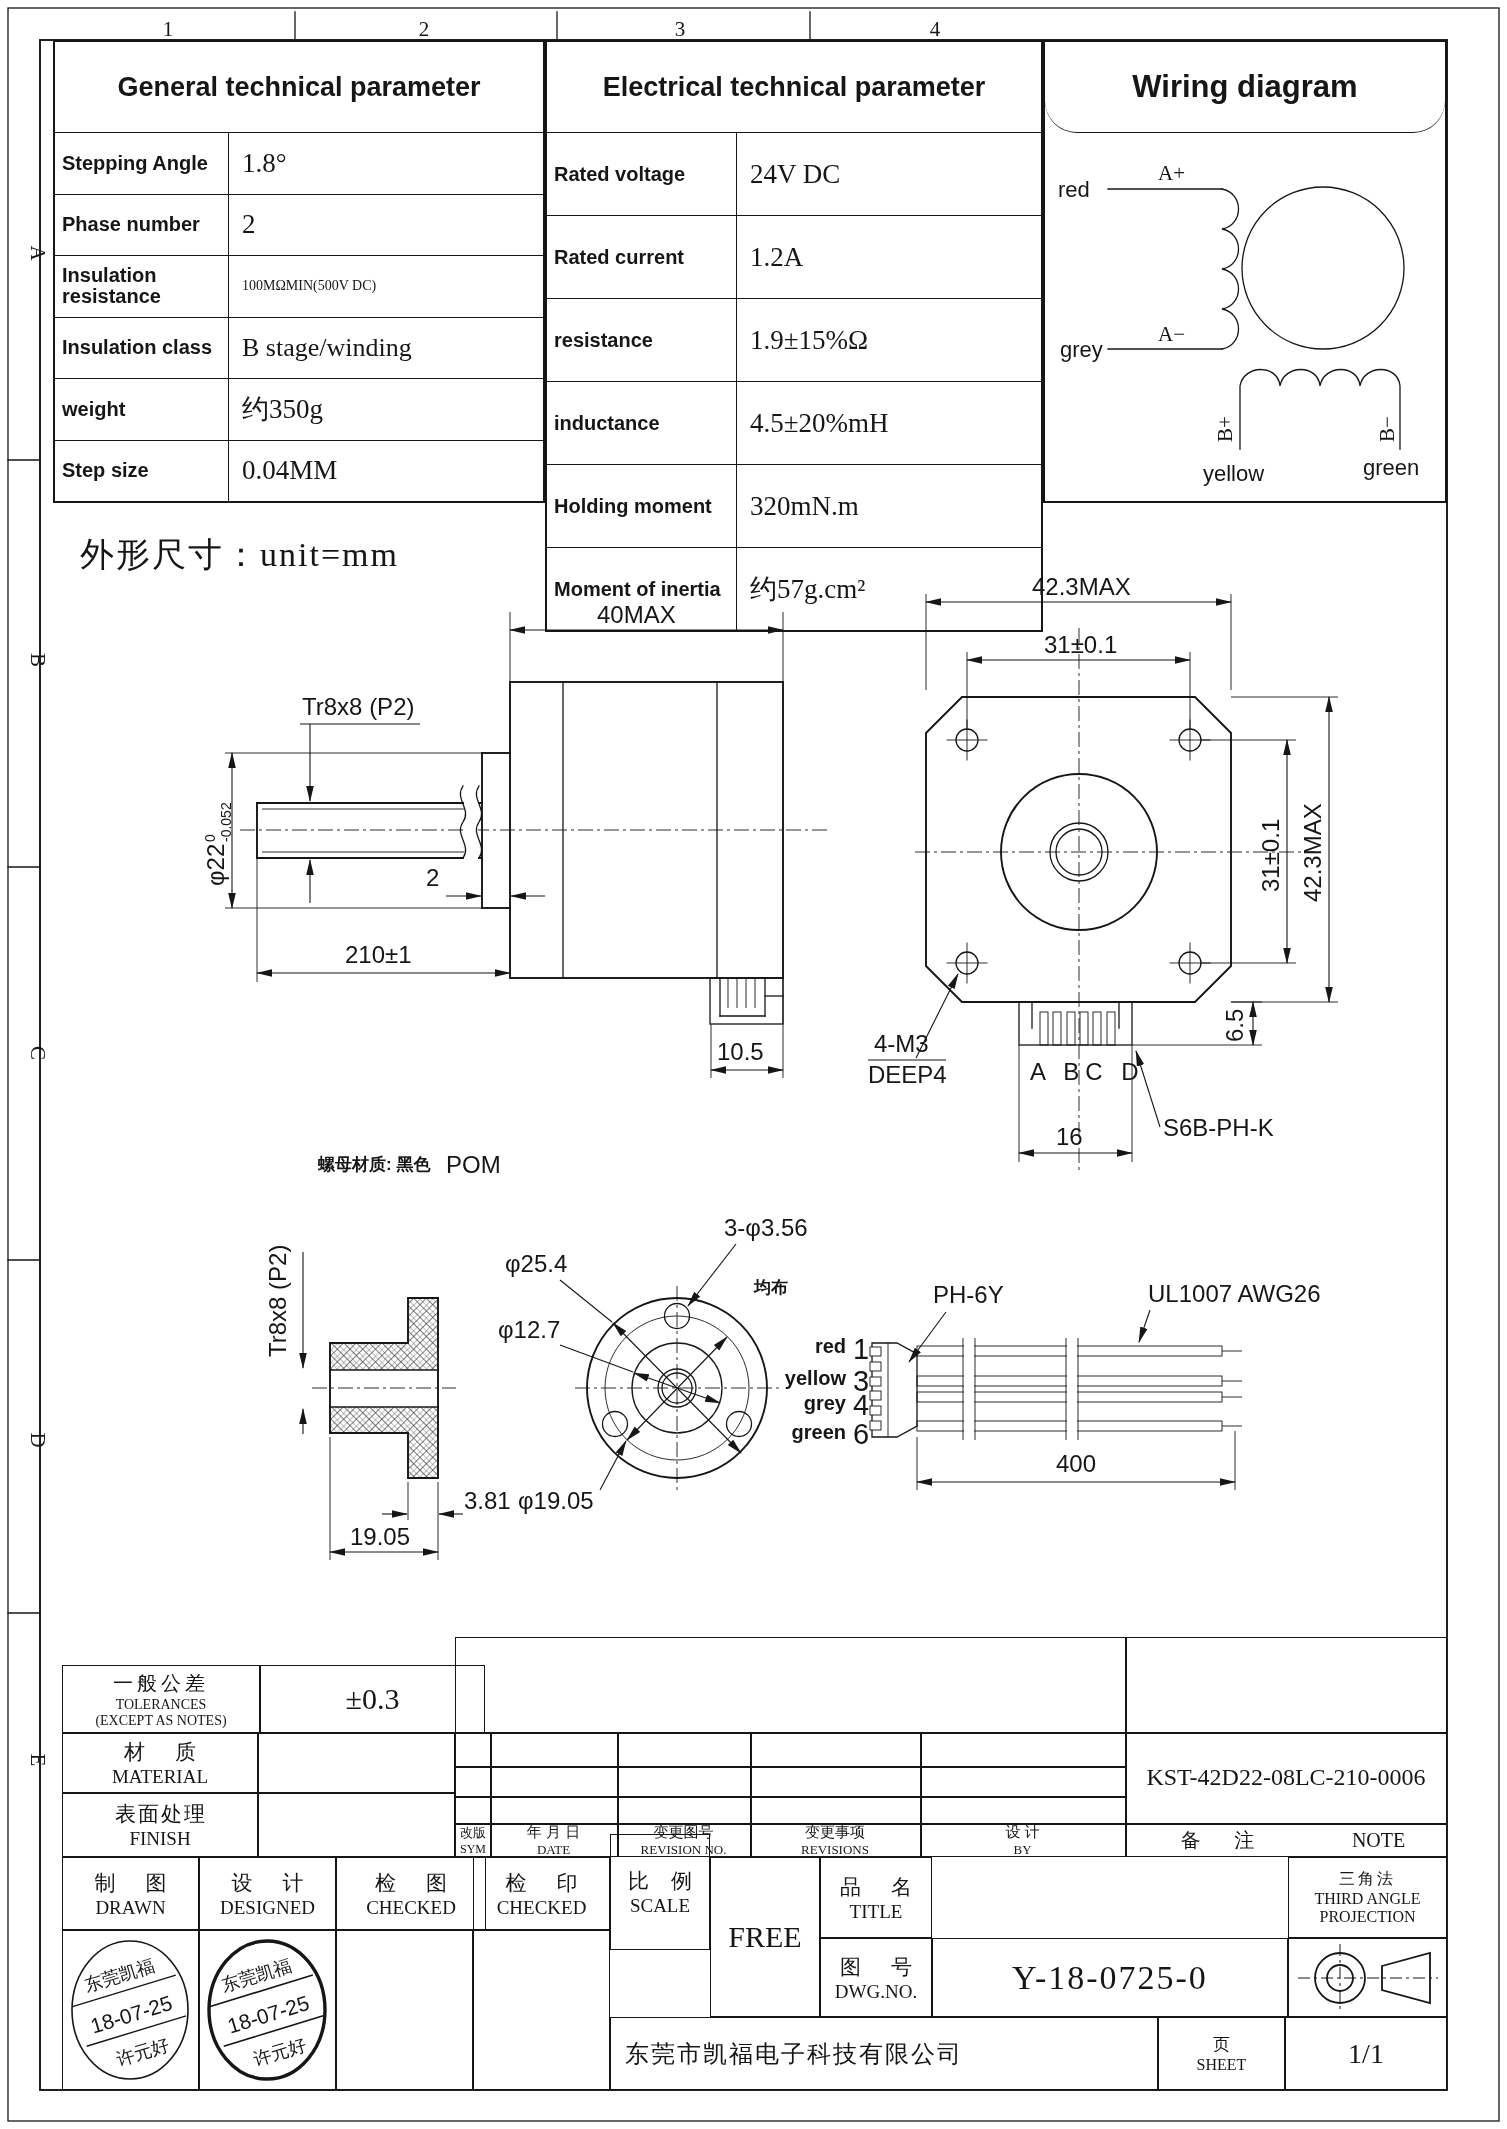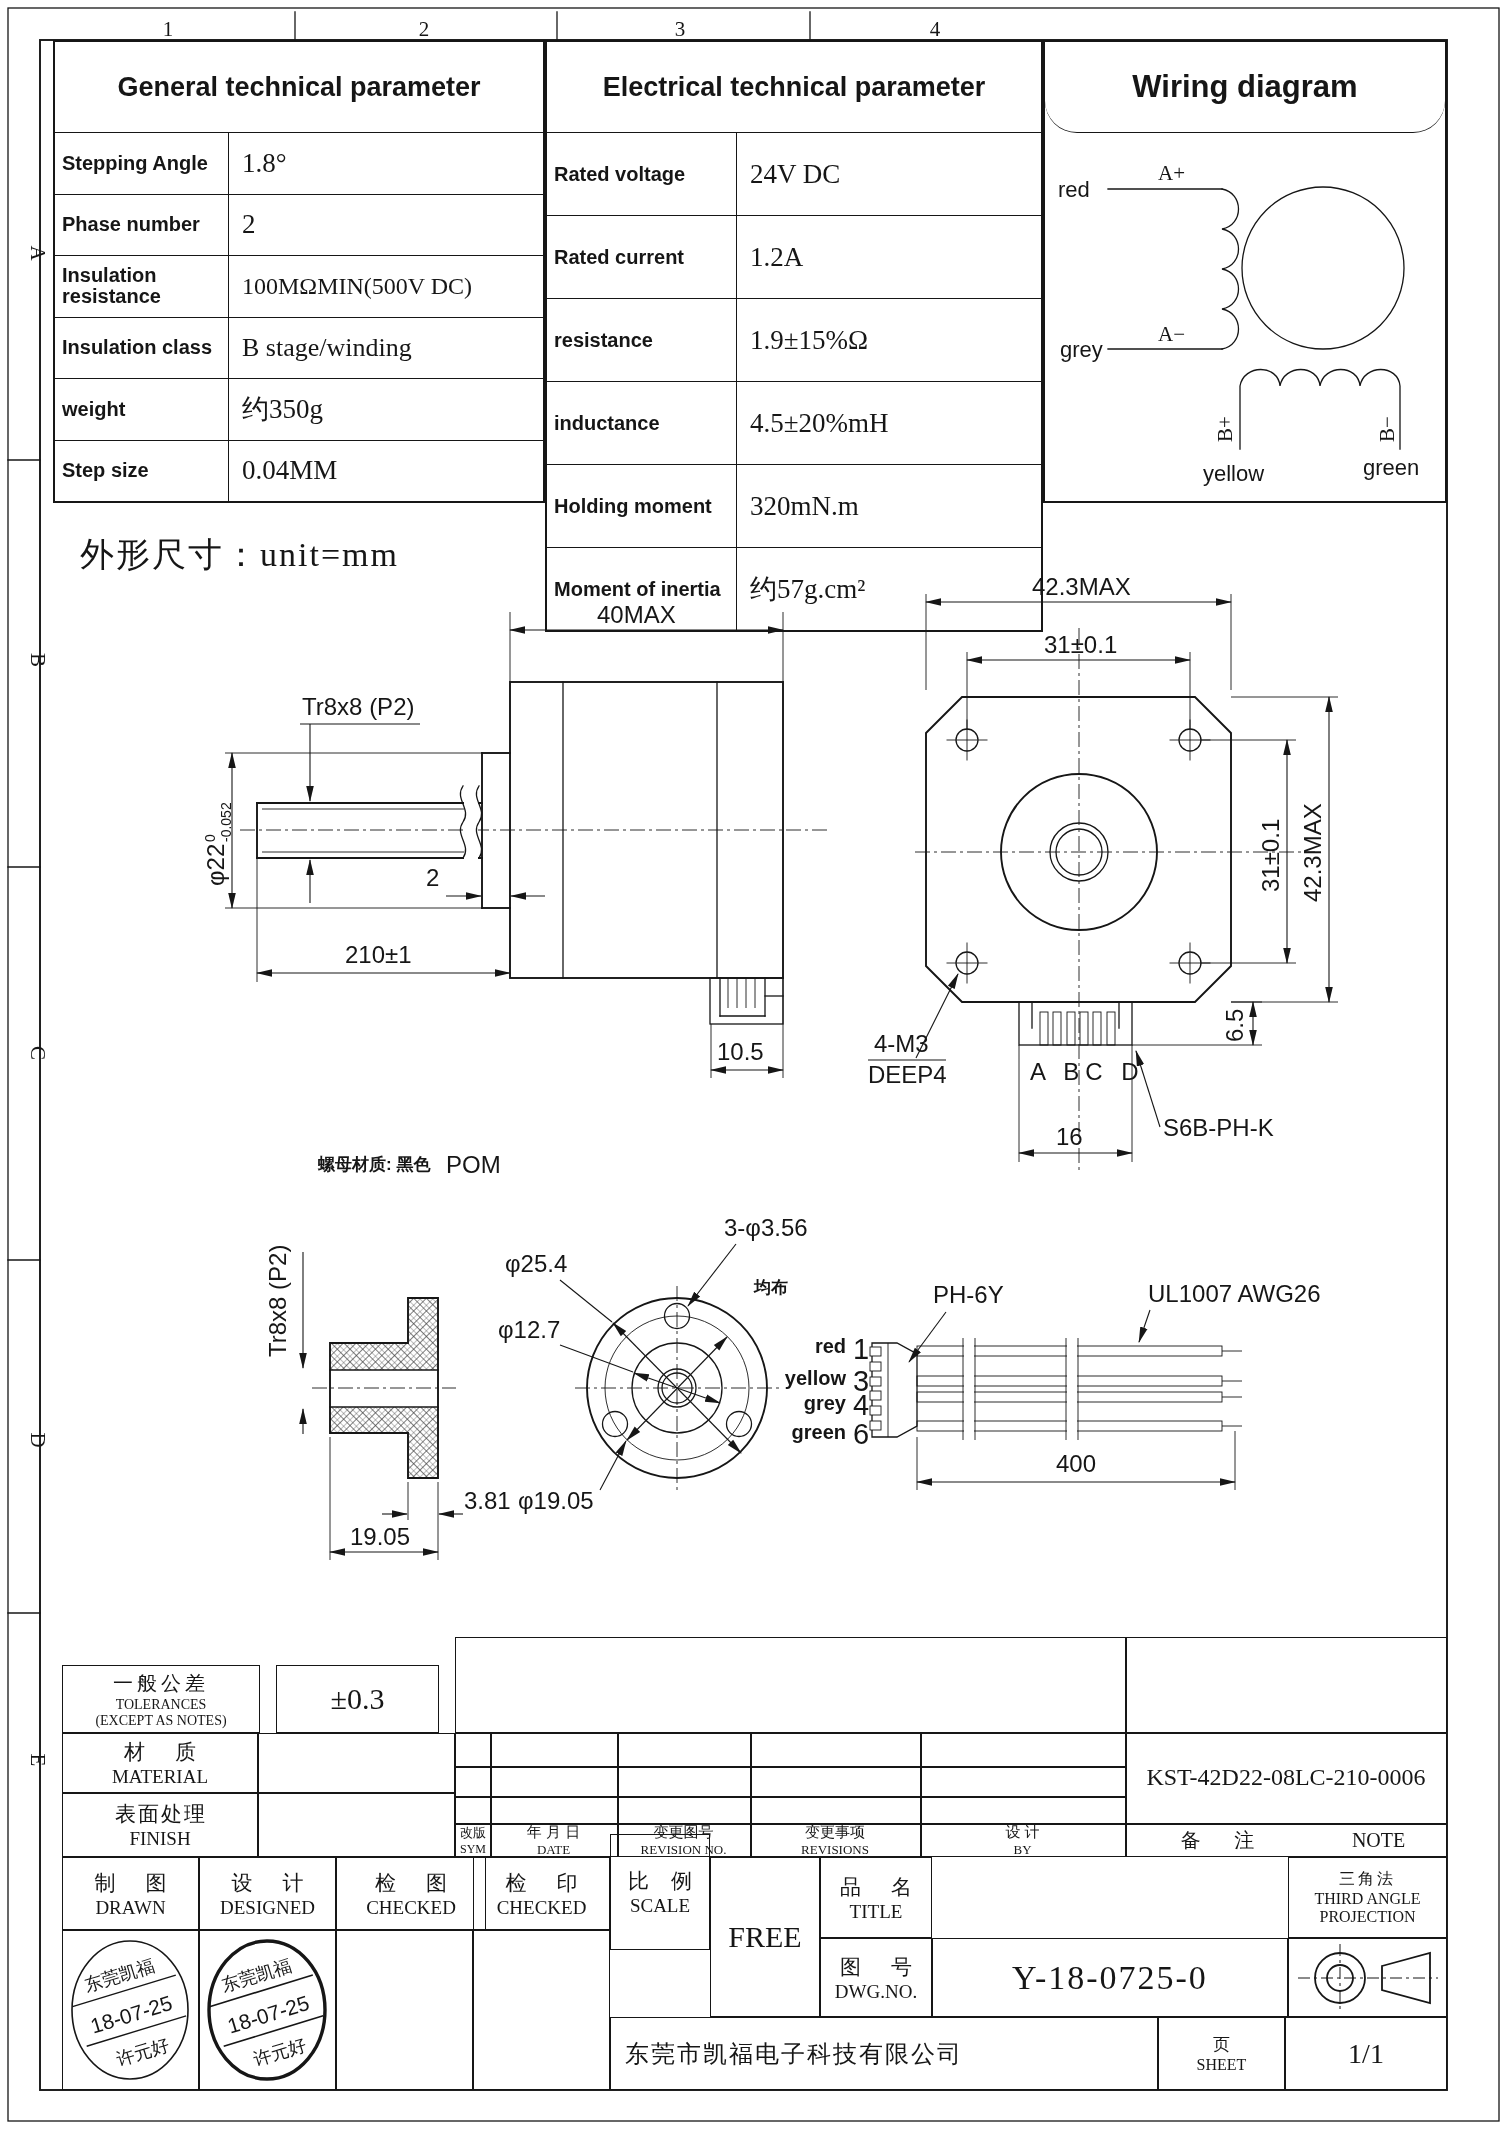--- a/index.html
+++ b/index.html
@@ -8,21 +8,21 @@
   .abs{position:absolute;box-sizing:border-box;}
   
   .ptable{position:absolute;border:2.2px solid #161616;box-sizing:border-box;display:flex;flex-direction:column;background:#fff;}
   .phead{height:90px;display:flex;align-items:center;justify-content:center;
          font:700 27px "Liberation Sans",sans-serif;}
   .prow{flex:1;display:flex;border-top:1.6px solid #161616;}
   .plabel{border-right:1.6px solid #161616;display:flex;align-items:center;
           padding:2px 7px;font:600 20px "Liberation Sans",sans-serif;line-height:1.05;box-sizing:border-box;}
   .pval{flex:1;display:flex;align-items:center;padding:0 13px;
         font:400 27px "Liberation Serif","DejaVu Serif",serif;}
-  .pval.sm{font-size:24px;}
+  .pval.sm{font-size:14px;}
   .g .plabel{width:174px;}
   .e .plabel{width:190px;}
   .whead{height:90px;display:flex;align-items:center;justify-content:center;
          font:700 31px "Liberation Sans",sans-serif;border-bottom:1.6px solid #161616;border-radius:32px;}
   
   .cell{position:absolute;border:1.7px solid #161616;box-sizing:border-box;display:flex;
         flex-direction:column;align-items:center;justify-content:center;line-height:1.12;background:transparent;}
   .zh1{font:500 21px "Liberation Sans",sans-serif;letter-spacing:12px;text-indent:12px;}
   .en1{font:400 19px "Liberation Serif","DejaVu Serif",serif;}
   .serifv{font:400 30px "Liberation Serif","DejaVu Serif",serif;}
@@ -108,21 +108,21 @@
   <div class="ptable" style="left:1043px;top:40px;width:404px;height:463px;">
     <div class="whead">Wiring diagram</div>
     <div style="flex:1"></div>
   </div>
 
   <div class="cell" style="left:62px;top:1665px;width:198px;height:68px;">
     <span style="font:500 20px 'Liberation Sans',sans-serif;letter-spacing:4px;">一般公差</span>
     <span style="font:400 14px 'Liberation Serif',serif;">TOLERANCES</span>
     <span style="font:400 14px 'Liberation Serif',serif;">(EXCEPT AS NOTES)</span>
   </div>
-  <div class="cell serifv" style="left:276px;top:1665px;width:163px;height:68px;text-align:center;">±0.3</div>
+  <div class="cell serifv" style="left:260px;top:1665px;width:225px;height:68px;text-align:center;">±0.3</div>
 
   <div class="cell" style="left:62px;top:1733px;width:196px;height:60px;">
     <span class="zh1">材  质</span>
     <span class="en1">MATERIAL</span>
   </div>
   <div class="cell" style="left:258px;top:1733px;width:197px;height:60px;"></div>
 
   <div class="cell" style="left:62px;top:1793px;width:196px;height:64px;">
     <span class="zh1" style="letter-spacing:2px;text-indent:2px;">表面处理</span>
     <span class="en1">FINISH</span>

